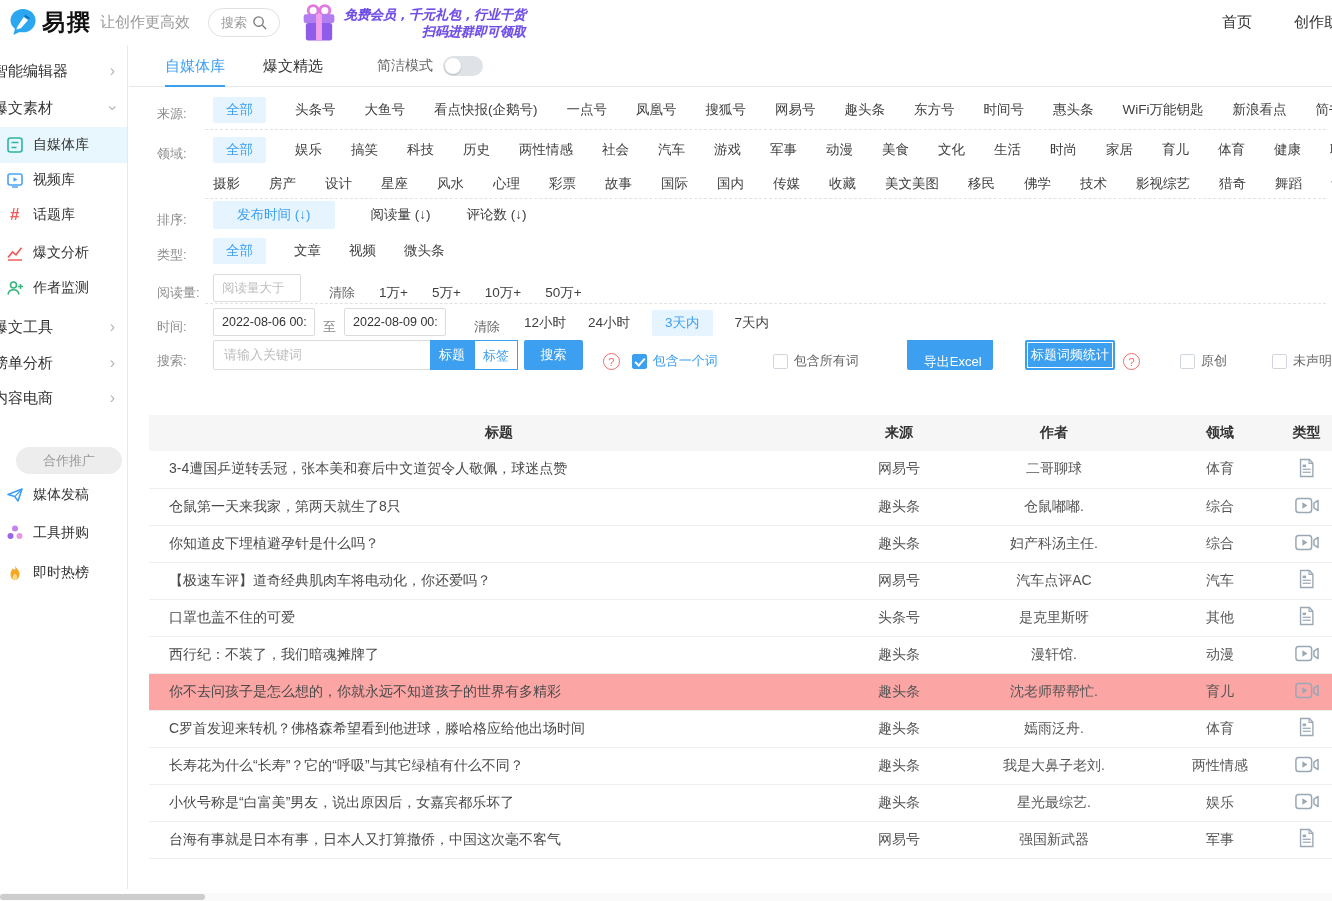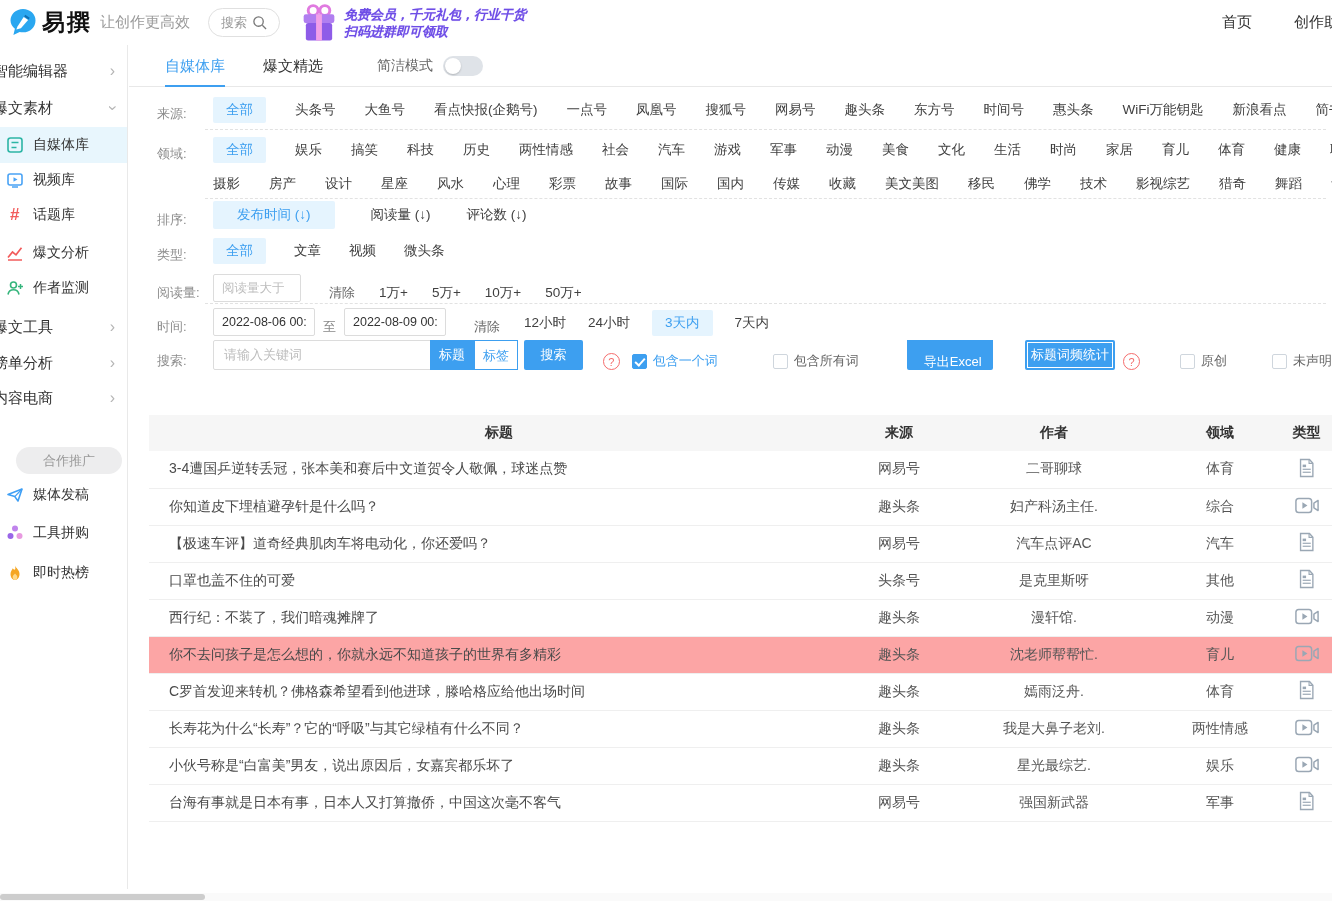--- a/index.html
+++ b/index.html
@@ -7,21 +7,21 @@
     font-family:"Liberation Sans","DejaVu Sans",sans-serif; }
   .stage { position:relative; width:1332px; height:901px; background:#fff; overflow:hidden; }
 
   
   header { position:absolute; top:0; left:0; width:100%; height:45px; background:#fff; z-index:5; }
   .logo-icon { position:absolute; left:8px; top:7px; width:30px; height:30px; cursor:pointer; }
   .logo-text { position:absolute; left:42px; top:7px; font-size:23px; font-weight:bold; color:#111; letter-spacing:2px; cursor:pointer; }
   .tagline { position:absolute; left:100px; top:13px; font-size:15px; color:#9a9a9a; }
   .search-pill { position:absolute; left:208px; top:8px; width:72px; height:29px; border:1px solid #e0e0e0; border-radius:15px;
     display:flex; align-items:center; justify-content:center; gap:5px; color:#999; font-size:13px; cursor:pointer; background:#fff; }
-  .promo-gift { position:absolute; left:300px; top:2px; display:flex; align-items:flex-start; gap:6px; cursor:pointer; }
+  .promo-gift { position:absolute; left:300px; top:2px; display:flex; align-items:flex-start; gap:6px; cursor:pointer;text-align:right; }
   .promo-lines { font-size:13px; font-weight:800; font-style:italic; color:#6d4de6; line-height:17px; padding-top:4px;
     text-shadow:0 0 1px #cdbcf8; }
   .promo-member { position:absolute; left:553px; top:5px; height:35px; padding:0 16px 0 8px; border-radius:7px;
     background:linear-gradient(180deg,#79acf3,#5b97ef); display:flex; align-items:center; gap:6px; cursor:pointer;
     box-shadow:2px 2px 0 rgba(120,170,240,.35); }
   .promo-member span { font-size:19px; font-weight:800; font-style:italic; color:#fdf6cf; letter-spacing:1px;
     text-shadow:1px 1px 0 #3f7cd0; white-space:nowrap; }
   .hnav { position:absolute; left:1222px; top:0; height:45px; display:flex; align-items:center; gap:42px; }
   .hnav a { font-size:15px; color:#333; white-space:nowrap; cursor:pointer; text-decoration:none; }
 
@@ -439,20 +439,36 @@
                     <rect x="5.5" y="7.5" width="4" height="3" fill="#9aa7b4"></rect>
                     <line x1="5.5" y1="13" x2="15" y2="13" stroke="#9aa7b4" stroke-width="1.4"></line>
                     <line x1="5.5" y1="16.5" x2="15" y2="16.5" stroke="#9aa7b4" stroke-width="1.4"></line>
                   </svg>
                 </span>
                 
               </td>
             </tr>
 
 
+            <tr>
+              <td class="c-title">仓鼠第一天来我家，第两天就生了8只</td>
+              <td>趣头条</td>
+              <td>仓鼠嘟嘟.</td>
+              <td>综合</td>
+              <td class="c-type" data-type="video">
+                
+                <span class="ticon icon-video">
+                  <svg width="24" height="17" viewBox="0 0 26 18">
+                    <rect x="1" y="1.5" width="17" height="15" rx="3" fill="none" stroke="#9aa7b4" stroke-width="1.6"></rect>
+                    <path d="M8 5.5v7l5.5-3.5z" fill="#9aa7b4"></path>
+                    <path d="M20.5 6.5L25 3.5v11l-4.5-3z" fill="none" stroke="#9aa7b4" stroke-width="1.6" stroke-linejoin="round"></path>
+                  </svg>
+                </span>
+              </td>
+            </tr>
 
             <tr>
               <td class="c-title">你知道皮下埋植避孕针是什么吗？</td>
               <td>趣头条</td>
               <td>妇产科汤主任.</td>
               <td>综合</td>
               <td class="c-type" data-type="video">
                 
                 <span class="ticon icon-video">
                   <svg width="24" height="17" viewBox="0 0 26 18">

